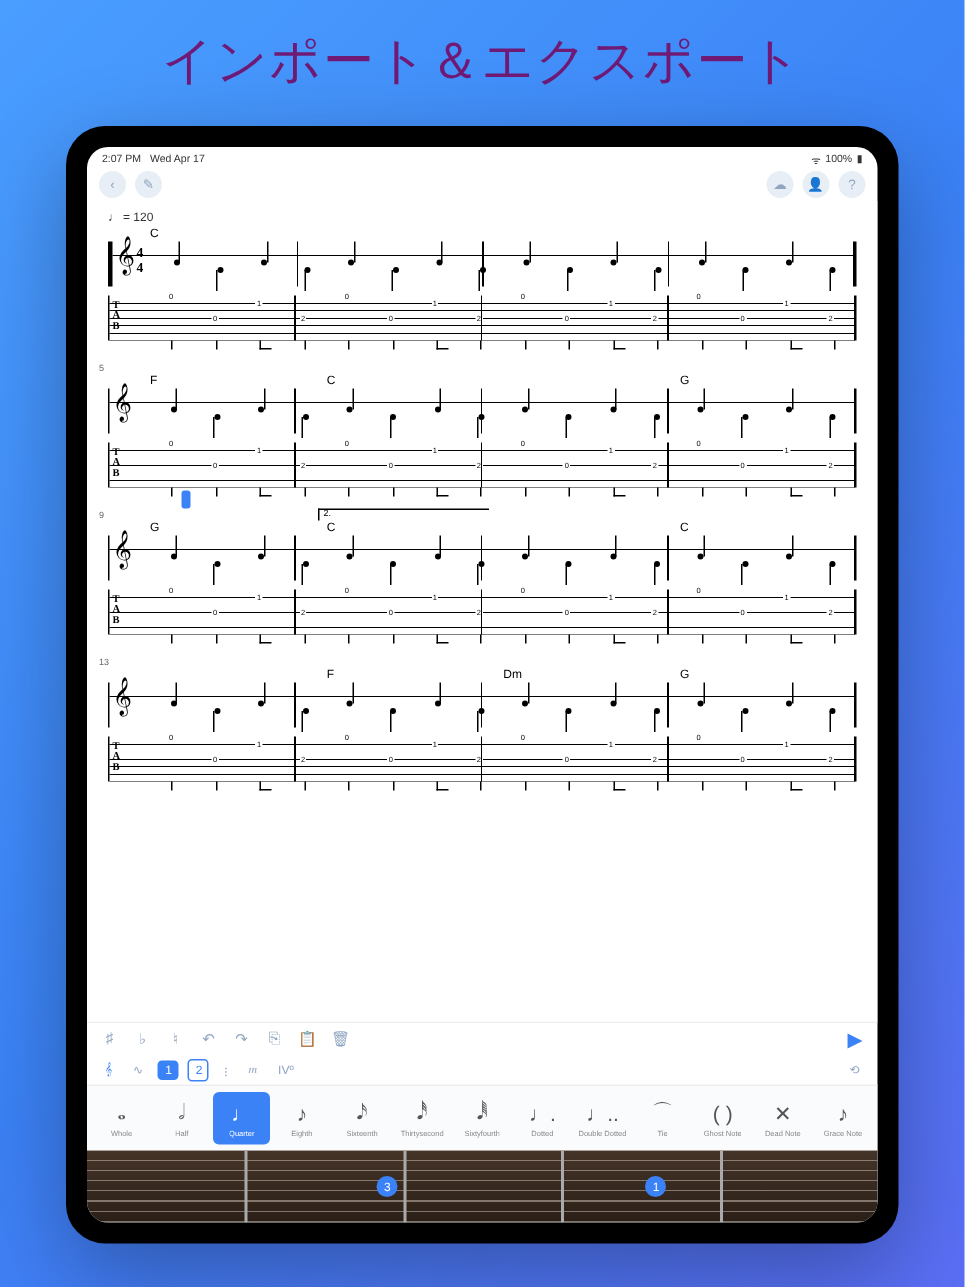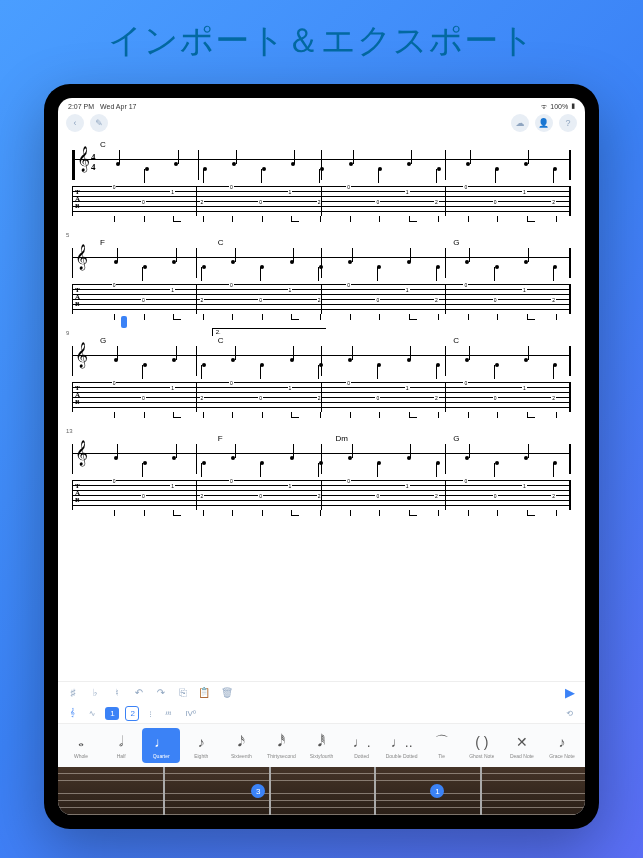--- a/index.html
+++ b/index.html
@@ -1,18 +1,18 @@
 <!DOCTYPE html>
 <html><head>
 <meta charset="utf-8">
 <style>
 *{margin:0;padding:0;box-sizing:border-box;font-family:-apple-system,BlinkMacSystemFont,sans-serif}
 body{width:643px;height:858px;background:linear-gradient(135deg,#4a9eff 0%,#3b82f6 50%,#5b6ef5 100%);overflow:hidden;position:relative}
 .hero{text-align:center;padding:18px 0 12px}
-.hero h1{color:#0369a1;font-size:34px;font-weight:400;letter-spacing:1px}
+.hero h1{color:#701a75;font-size:34px;font-weight:400;letter-spacing:1px}
 .hero p{color:#e8f2ff;font-size:19px;margin-top:4px;font-weight:300}
 .ipad{margin:8px auto 0;width:555px;height:745px;background:#000;border-radius:26px;padding:14px;position:relative;box-shadow:0 20px 60px rgba(0,0,0,.3)}
 .screen{width:100%;height:100%;background:#fff;border-radius:14px;overflow:hidden;display:flex;flex-direction:column;position:relative}
 .statusbar{height:14px;display:flex;justify-content:space-between;align-items:center;padding:2px 10px 0;font-size:7px;color:#333}
 .statusbar .right{display:flex;gap:3px;align-items:center}
 .topbar{height:22px;display:flex;justify-content:space-between;align-items:center;padding:0 8px}
 .topbar .left,.topbar .right{display:flex;gap:6px}
 .iconbtn{width:18px;height:18px;border-radius:50%;background:#e8eef5;display:flex;align-items:center;justify-content:center;color:#8fa5c0;font-size:9px;cursor:pointer}
 .sheet{flex:1;background:#fff;padding:6px 14px;overflow:hidden;position:relative}
 .tempo{font-size:8px;color:#333;margin-bottom:2px}
@@ -100,20 +100,21 @@
     <div class="iconbtn">
             <span>👤</span>
           </div>
     <div class="iconbtn">
             <span>?</span>
           </div>
   </div>
 </div>
 
 <div class="sheet">
+  <div class="tempo">= 120</div>
   <div id="systems">
           <div class="system">
 
     <div class="chordrow">
               <span>C</span>
               <span></span>
               <span></span>
               <span></span>
             </div>
     <div class="staff first">

